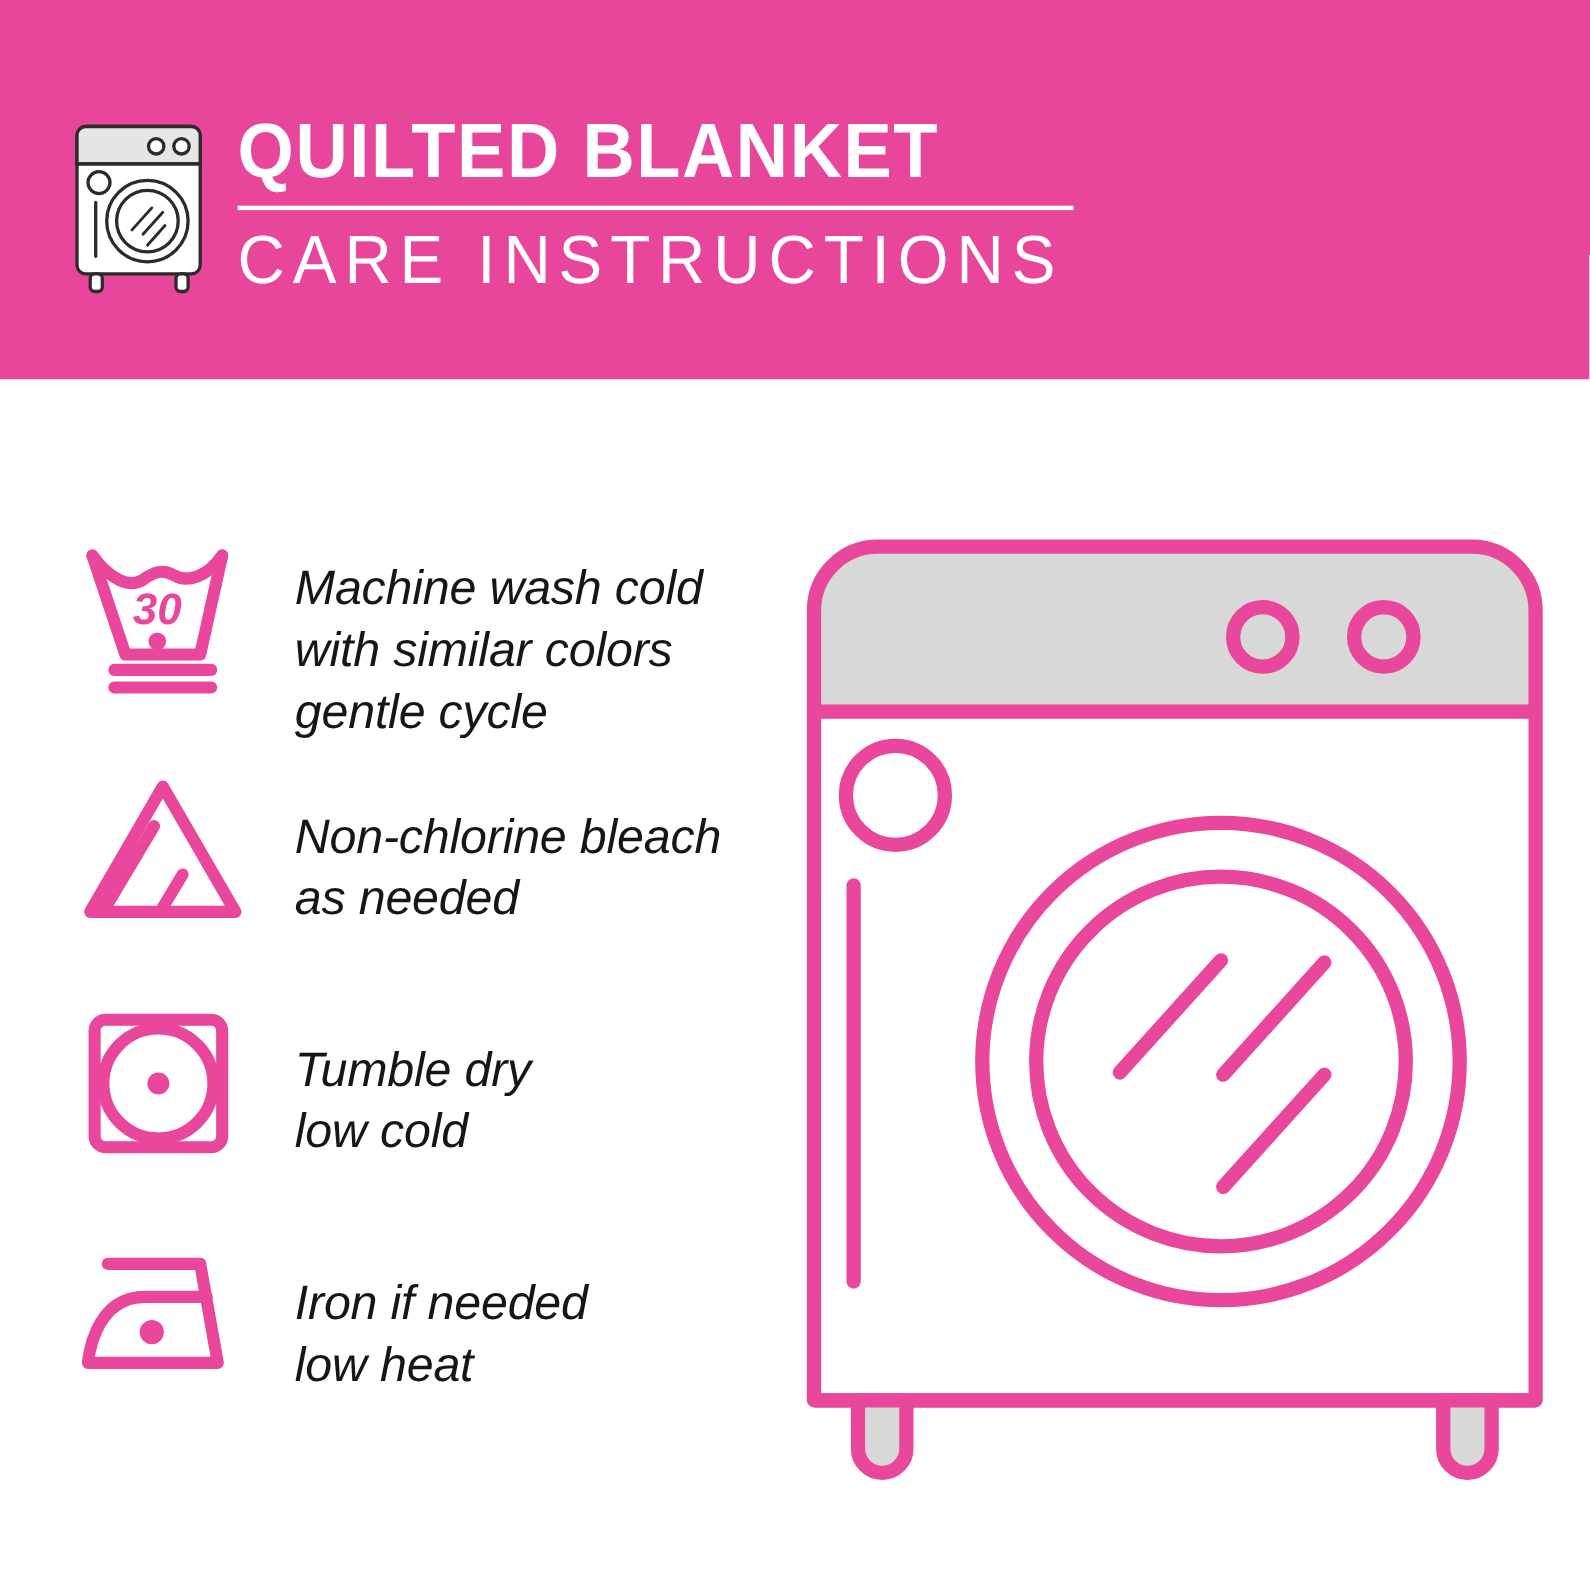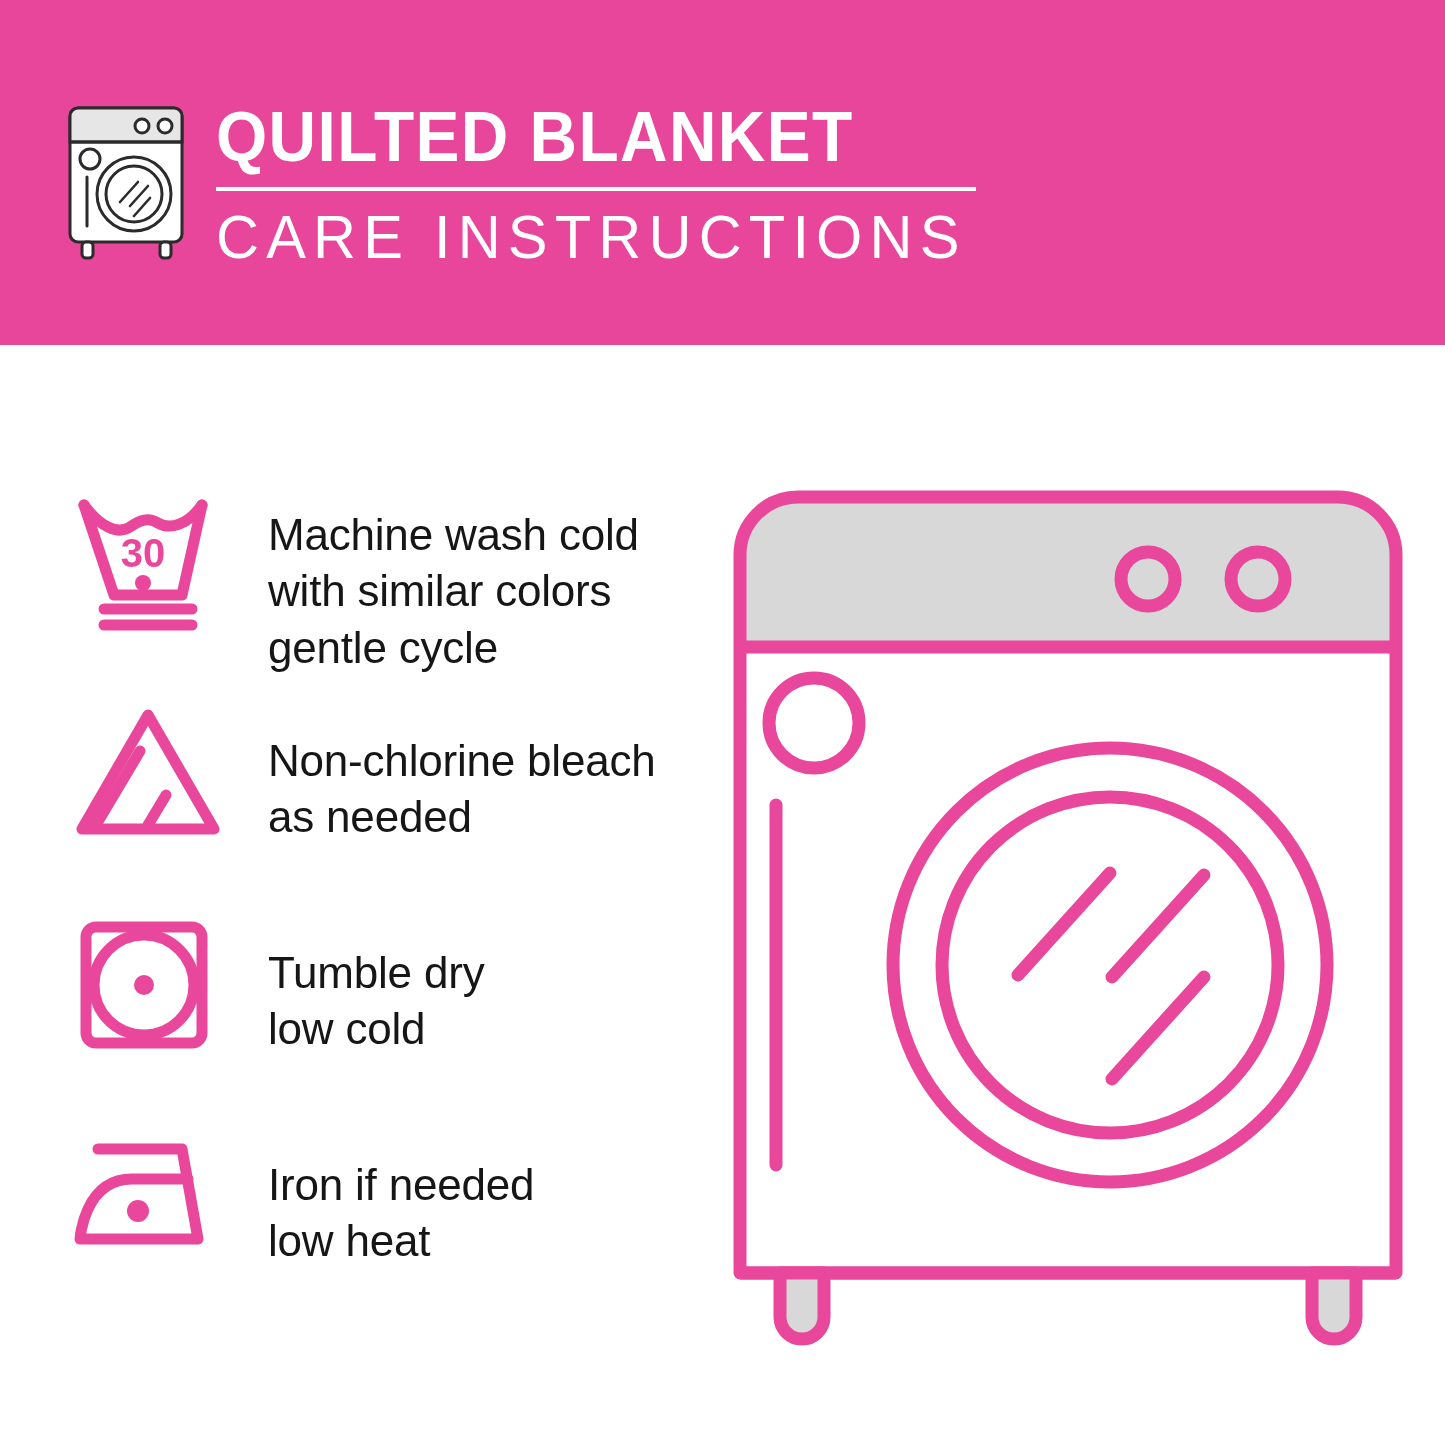--- a/index.html
+++ b/index.html
@@ -22,21 +22,21 @@
     top: 0;
     width: 1445px;
     height: 345px;
     background: #e8469a;
   }
   .header-inner {
     position: absolute;
     left: 62px;
     top: 96px;
     display: flex;
-    align-items: center;
+    align-items: flex-end;
   }
   .header-logo {
     width: 132px;
     height: 160px;
     flex: 0 0 auto;
     margin-right: 22px;
   }
   .header-text-block {
     display: flex;
     flex-direction: column;
@@ -84,20 +84,21 @@
   .care-list {
     position: absolute;
     left: 70px;
     top: 140px;
     width: 620px;
   }
   .care-row {
     display: flex;
     align-items: flex-start;
     height: 212px;
+    font-style: italic;
   }
   .care-symbol {
     width: 170px;
     flex: 0 0 auto;
     display: flex;
     align-items: center;
     justify-content: flex-start;
     padding-top: 6px;
   }
   .care-label {

